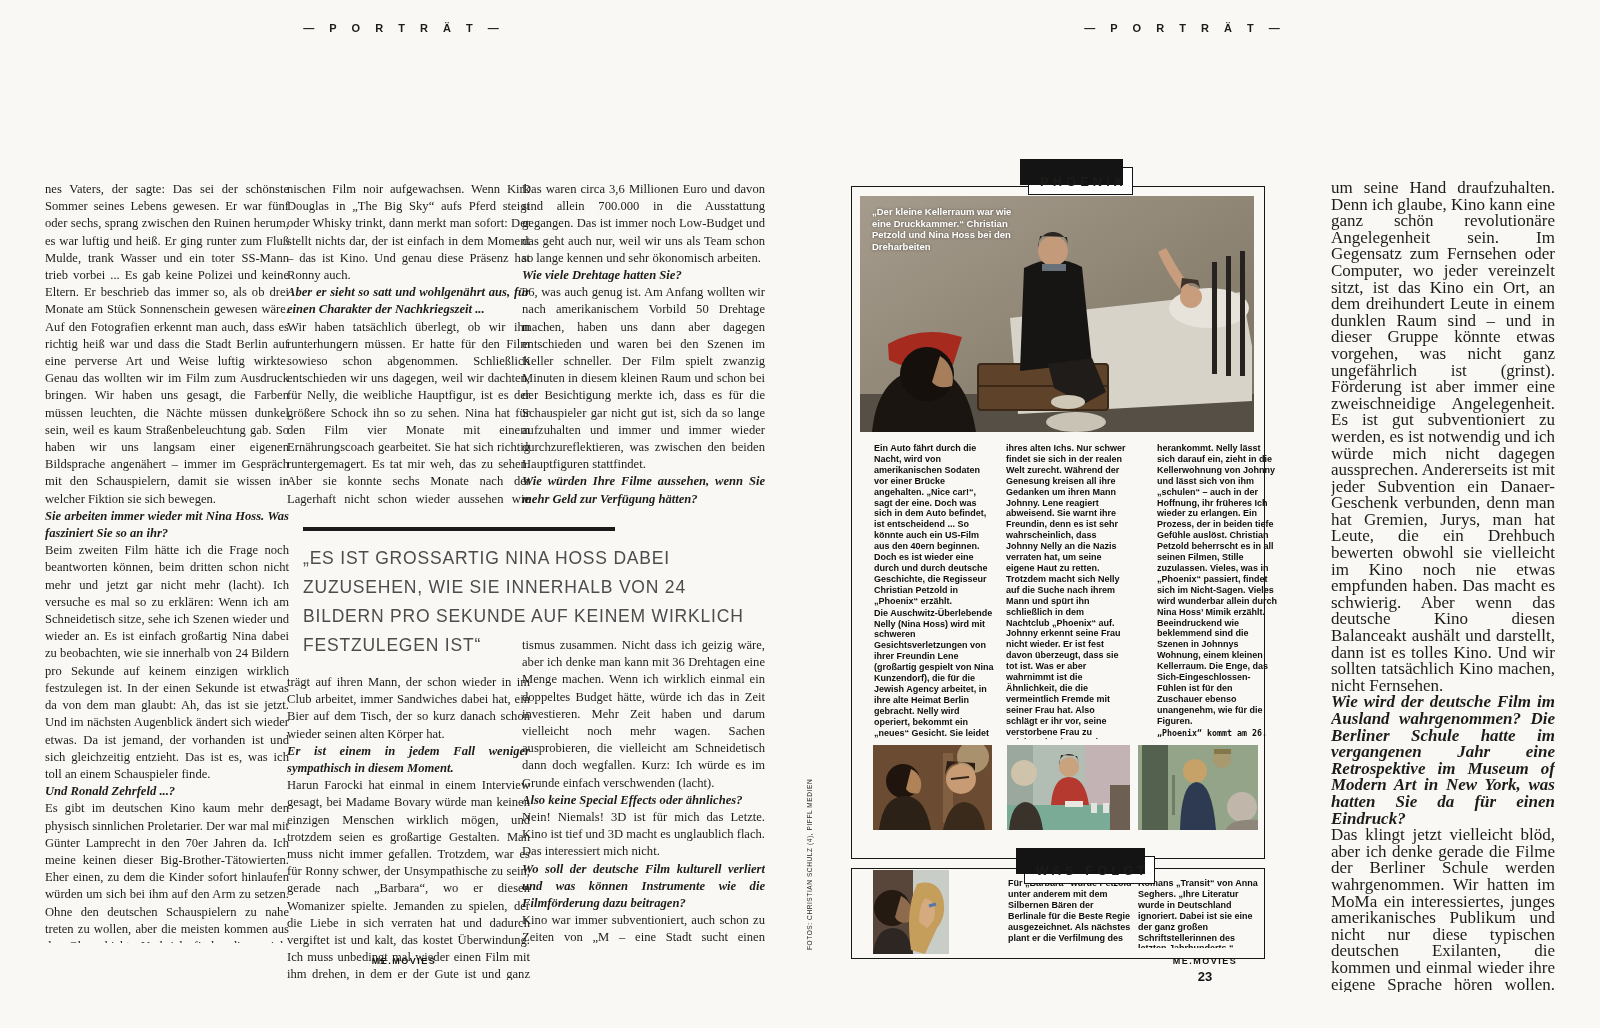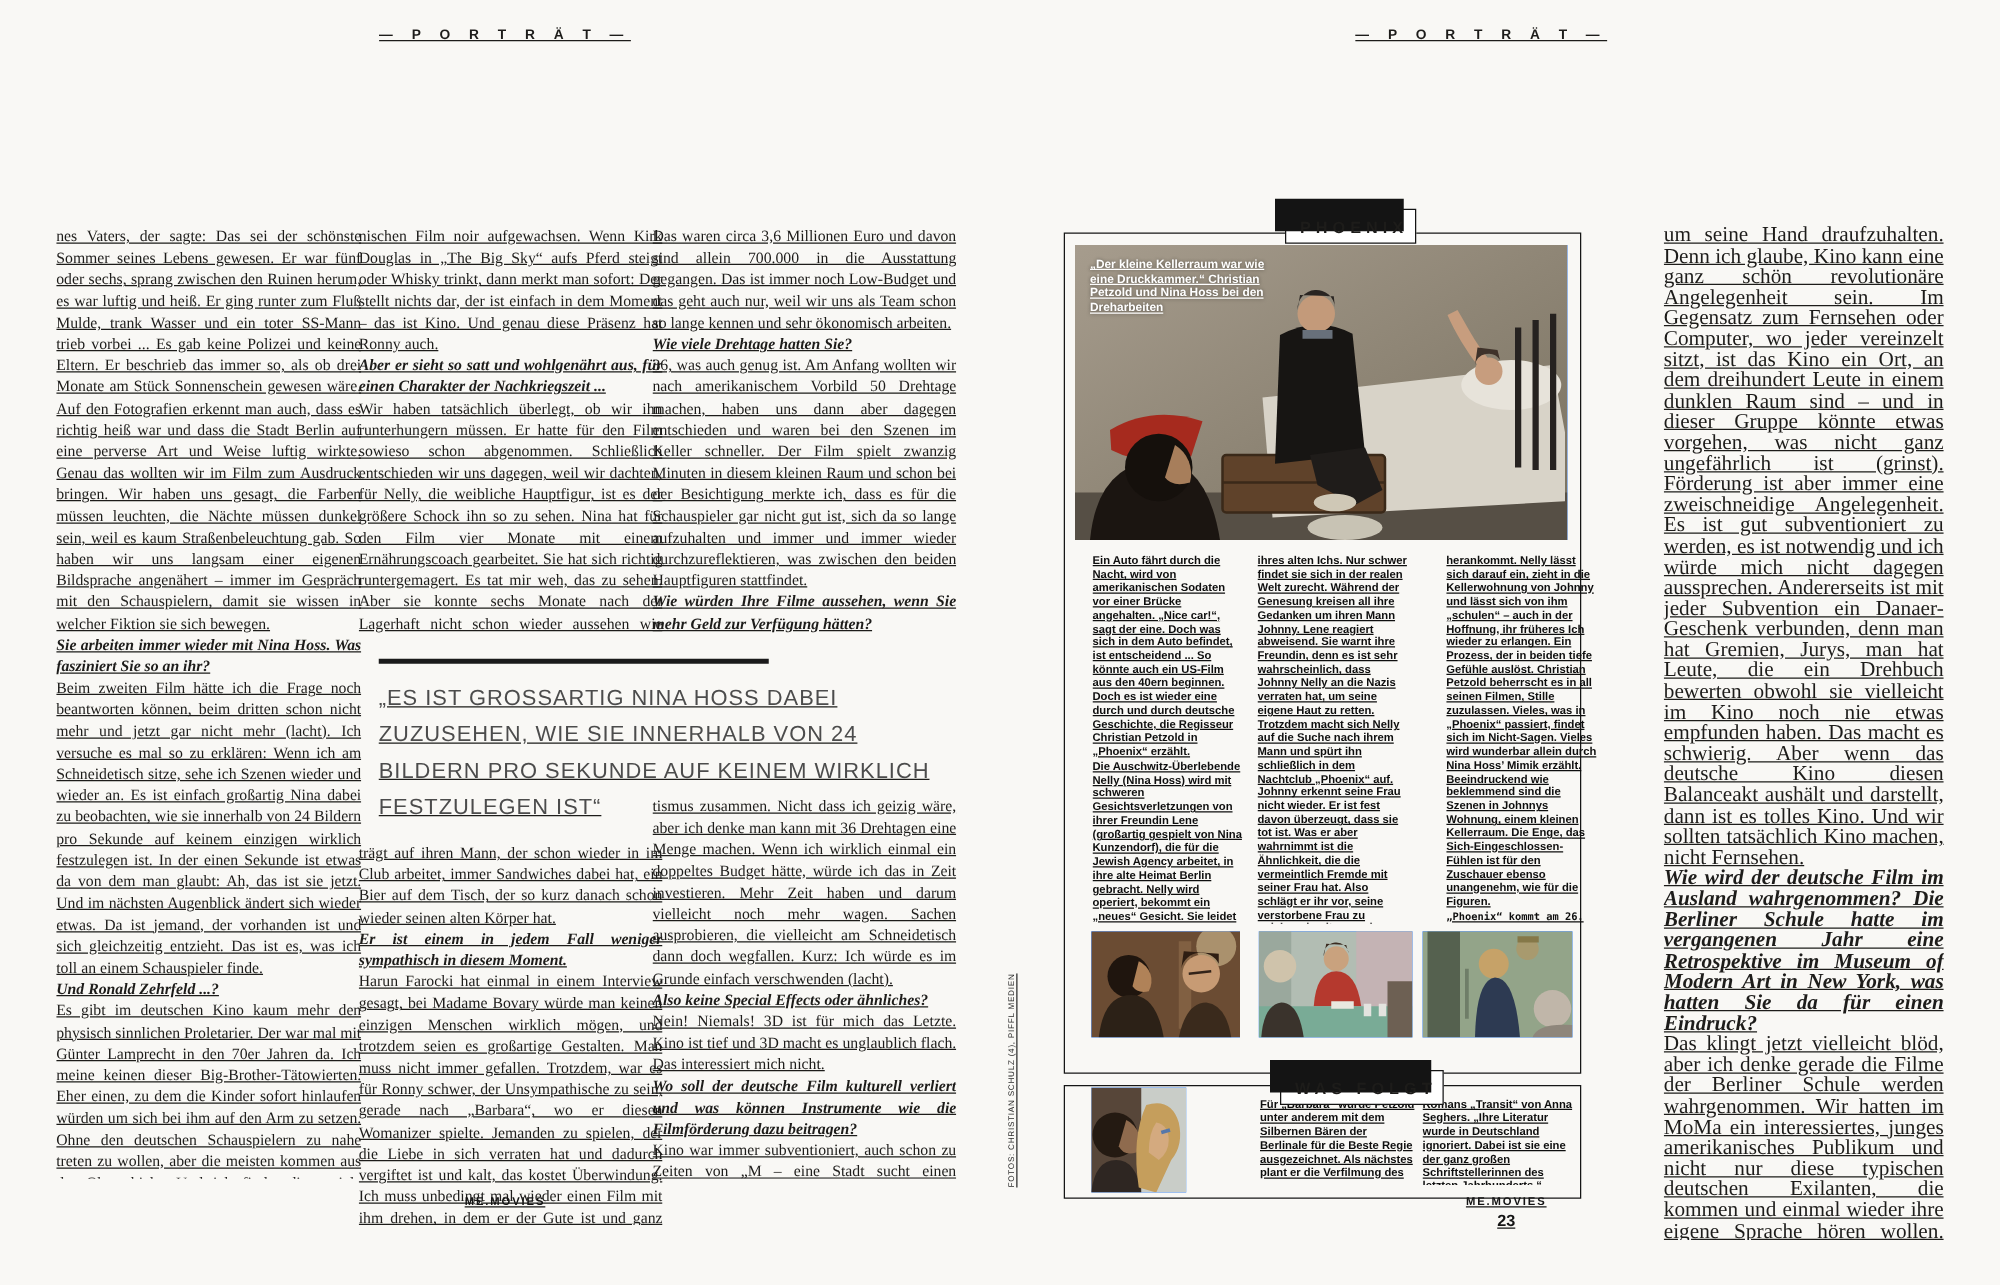--- a/index.html
+++ b/index.html
@@ -1,18 +1,18 @@
 <!DOCTYPE html>
 <html><head>
 <meta charset="utf-8">
 <style>
   html,body{margin:0;padding:0;}
   body{width:1600px;height:1028px;background:#f9f8f5;position:relative;
        font-family:"Liberation Serif",serif;color:#1d1c1a;overflow:hidden;}
-  .abs{position:absolute;text-decoration:underline;}
+  .abs{position:absolute;}
   .hdr{font-family:"Liberation Sans",sans-serif;font-weight:bold;font-size:11px;
        letter-spacing:6px;text-align:center;color:#1d1c1a;}
   .serif-col{text-align:justify;font-size:12.6px;line-height:17.2px;overflow:hidden;}
   .serif-col p{margin:0;}
   .q{font-weight:bold;font-style:italic;}
   .col-right-txt{font-size:17px;line-height:16.6px;}
   .pq-rule{width:312px;height:4px;background:#1b1b1b;margin-bottom:13px;}
   .pq-text{font-family:"Liberation Sans",sans-serif;font-size:17.5px;line-height:29px;
            letter-spacing:0.8px;color:#4c4c4c;}
   .box{border:1.3px solid #161616;background:transparent;}
@@ -26,21 +26,21 @@
        line-height:10.9px;color:#0e0e0e;overflow:hidden;}
   .cap p{margin:0 0 1px 0;}
   .mono{font-family:"DejaVu Sans Mono",monospace;font-size:8.3px;font-weight:bold;line-height:11px;}
   .overlay-cap{font-family:"Liberation Sans",sans-serif;font-weight:bold;font-size:9.5px;
                line-height:11.6px;color:#fff;text-shadow:0 0 3px rgba(0,0,0,.45);}
   .credit{font-family:"Liberation Sans",sans-serif;font-size:6.5px;letter-spacing:0.6px;
           color:#2a2a2a;writing-mode:vertical-rl;transform:rotate(180deg);white-space:nowrap;}
   .footer{text-align:center;font-family:"Liberation Sans",sans-serif;font-weight:bold;color:#141414;}
   .footer .brand{font-size:9px;letter-spacing:1.5px;}
   .footer .num{font-size:13px;margin-top:3px;}
-  .ph{overflow:hidden;background:#3b82f6;}
+  .ph{overflow:hidden;background:#d946ef;}
   .ph svg{display:block;width:100%;height:100%;}
 </style>
 </head>
 <body>
 
 <div>
   <div class="abs hdr" style="left:45px;top:22px;width:718px;">—  P O R T R Ä T  —</div>
 
   <div class="abs serif-col" style="left:45px;top:181px;width:244px;height:762px;">
     <p>nes Vaters, der sagte: Das sei der schönste Sommer seines Lebens gewesen. Er war fünf oder sechs, sprang zwischen den Ruinen herum, es war luftig und heiß. Er ging runter zum Fluß Mulde, trank Wasser und ein toter SS-Mann trieb vorbei ... Es gab keine Polizei und keine Eltern. Er beschrieb das immer so, als ob drei Monate am Stück Sonnenschein gewesen wäre. Auf den Fotografien erkennt man auch, dass es richtig heiß war und dass die Stadt Berlin auf eine perverse Art und Weise luftig wirkte. Genau das wollten wir im Film zum Ausdruck bringen. Wir haben uns gesagt, die Farben müssen leuchten, die Nächte müssen dunkel sein, weil es kaum Straßenbeleuchtung gab. So haben wir uns langsam einer eigenen Bildsprache angenähert – immer im Gespräch mit den Schauspielern, damit sie wissen in welcher Fiktion sie sich bewegen.</p>

